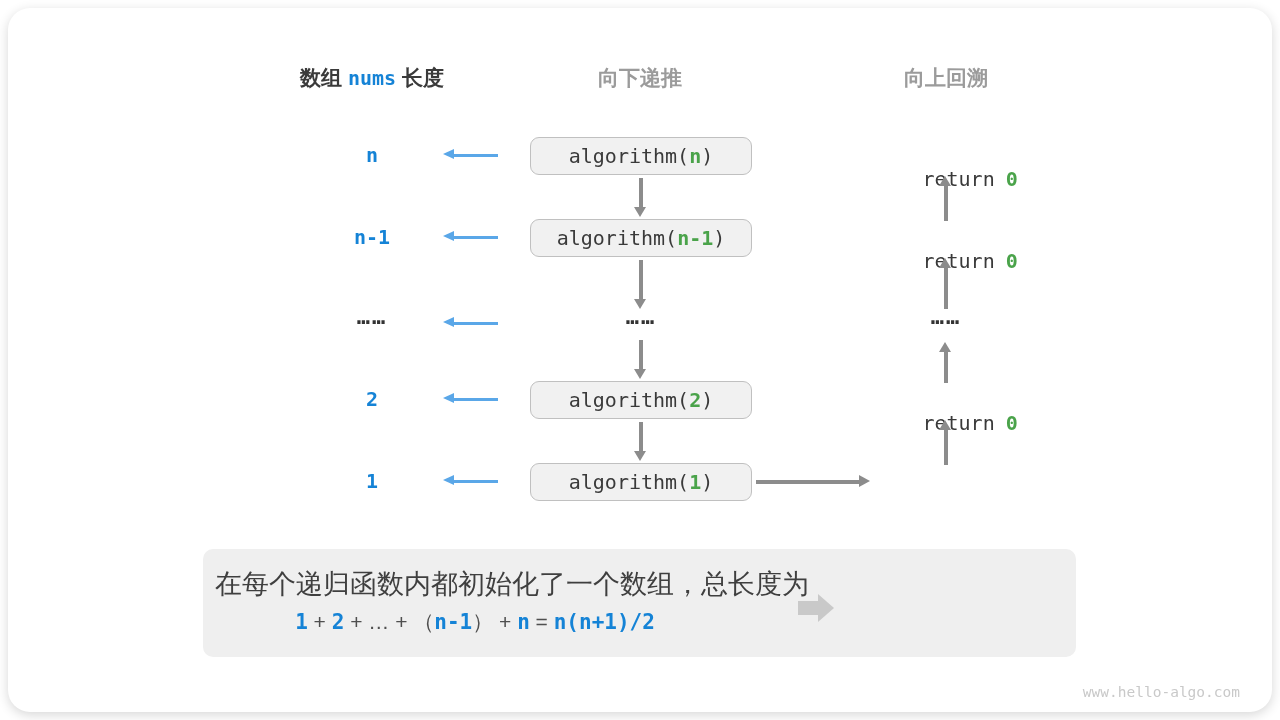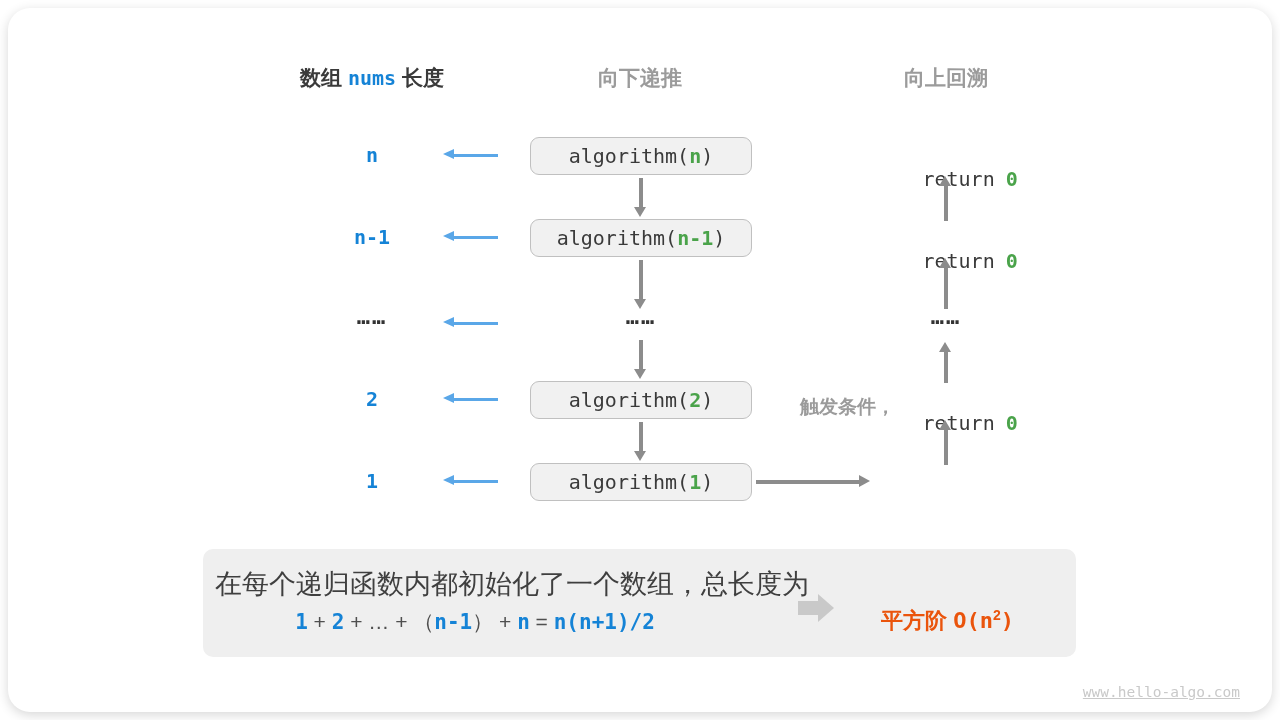--- a/index.html
+++ b/index.html
@@ -128,21 +128,21 @@
   .result-orange {
     left: 850px; top: 600px; width: 195px; text-align: center;
     font-size: 22px; font-weight: bold; color: var(--orange); white-space: nowrap;
   }
   .result-orange .mono { font-family: "DejaVu Sans Mono", monospace; font-weight: bold; }
   .result-orange sup { font-size: 14px; vertical-align: 8px; }
 
   .watermark {
     right: 40px; top: 678px;
     font-family: "DejaVu Sans Mono", monospace;
-    font-size: 14.5px; color: var(--watermark); text-decoration: underline;
+    font-size: 14.5px; color: var(--watermark);
   }
 </style>
 </head>
 <body>
 
 <div class="canvas">
   <div class="card"></div>
 
   <div class="abs hdr hdr-dark" style="left:262px; top:58px; width:220px;">
     <span>数组 </span><span class="code-blue" style="font-size:20px;">nums</span><span> 长度</span>
@@ -193,24 +193,20 @@
   <div class="abs varrow down" style="left:639px; top:334px; height:30px;"></div>
   <div class="abs varrow down" style="left:639px; top:416px; height:30px;"></div>
 
   <div class="abs varrow up" style="left:944px; top:179px; height:36px;"></div>
   <div class="abs varrow up" style="left:944px; top:261px; height:42px;"></div>
   <div class="abs varrow up" style="left:944px; top:345px; height:32px;"></div>
   <div class="abs varrow up" style="left:944px; top:423px; height:36px;"></div>
 
   <div class="abs harrow-right" style="left:756px; top:474px; width:104px;"></div>
 
-  <div class="abs trigger" style="top:388px;">触发条件，</div>
 
   <div class="abs panel"></div>
   <div class="abs sum-line1">在每个递归函数内都初始化了一个数组，总长度为</div>
   <div class="abs sum-formula"><span class="seg-blue">1</span><span class="seg-dark"> + </span><span class="seg-blue">2</span><span class="seg-dark"> + </span><span class="seg-dark">…</span><span class="seg-dark"> + </span><span class="seg-dark">（</span><span class="seg-blue">n-1</span><span class="seg-dark">）</span><span class="seg-dark"> + </span><span class="seg-blue">n</span><span class="seg-dark"> = </span><span class="seg-blue">n(n+1)/2</span></div>
   <div class="abs block-arrow"></div>
-  <div class="abs result-orange">
-    <span>平方阶 </span><span class="mono">O(n</span><sup>2</sup><span class="mono">)</span>
-  </div>
 
   <div class="abs watermark">www.hello-algo.com</div>
 </div>
 
 </body></html>

